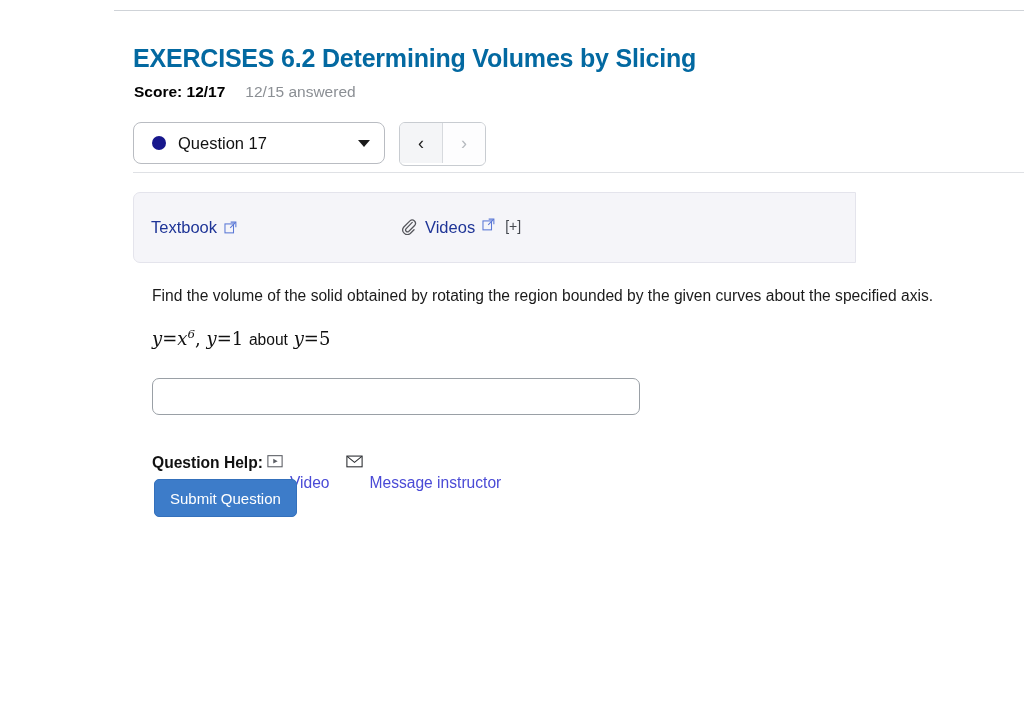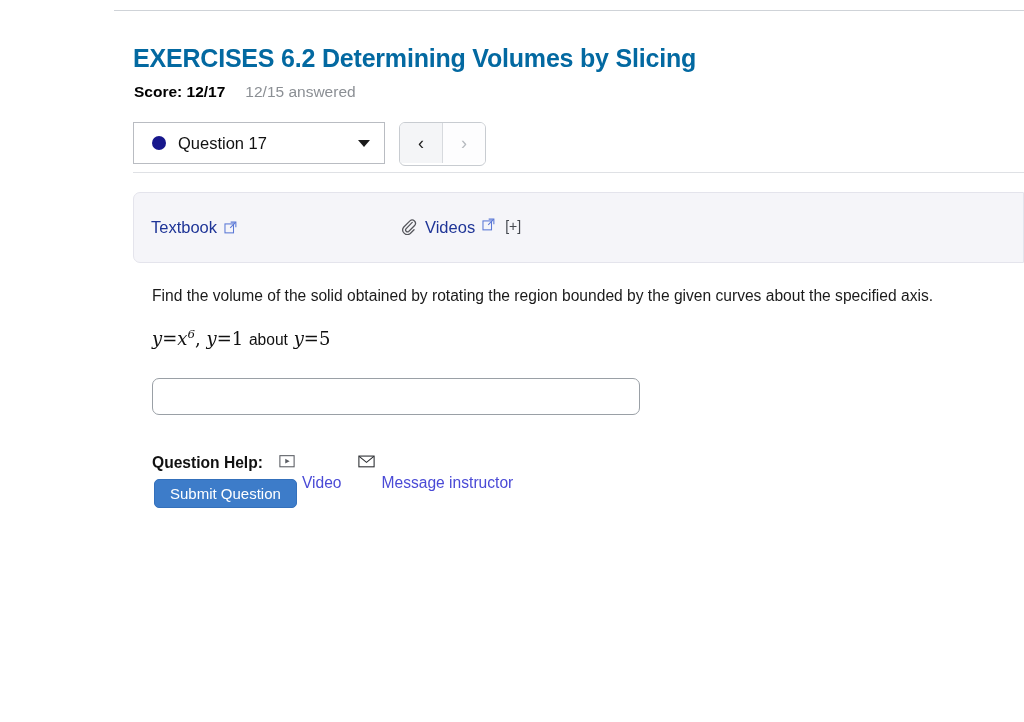--- a/index.html
+++ b/index.html
@@ -66,21 +66,21 @@
   }
   .qselect {
     position: absolute;
     left: 0;
     top: 0;
     width: 252px;
     height: 42px;
     box-sizing: border-box;
     background: #ffffff;
     border: 1px solid #b9bcc2;
-    border-radius: 0;
+    border-radius: 8px;
     display: flex;
     align-items: center;
     padding: 0 10px 0 18px;
   }
   .q-dot {
     width: 14px;
     height: 14px;
     border-radius: 50%;
     background: #17178c;
     flex: 0 0 auto;
@@ -136,21 +136,21 @@
     width: 891px;
     height: 1px;
     background: #dfe1e5;
   }
 
   
   .resourcebar {
     position: absolute;
     left: 0;
     top: 192px;
-    width: 891px;
+    width: 723px;
     height: 71px;
     box-sizing: border-box;
     background: #f5f5f9;
     border: 1px solid #e4e4ec;
     border-top-left-radius: 7px;
     border-bottom-left-radius: 7px;
   }
   .res-textbook {
     position: absolute;
     left: 17px;
@@ -250,39 +250,39 @@
     left: 19px;
     top: 434px;
     display: flex;
     align-items: center;
     white-space: nowrap;
     font-size: 15.6px;
   }
   .help-label {
     font-weight: bold;
     color: #111;
-    margin-right: 16px;
+    margin-right: 4px;
   }
   .help-item {
     display: flex;
     align-items: center;
     margin-right: 16px;
   }
   .help-text {
     color: #4a4ad6;
     margin-left: 7px;
     font-size: 15.6px;
     margin-top: 40px;
   }
 
   .submit-btn {
     position: absolute;
     left: 21px;
     top: 479px;
-    height: 29px;
+    height: 38px;
     padding: 0 15px;
     background: #3d7cc9;
     border: 1px solid #3470bb;
     border-radius: 5px;
     color: #ffffff;
     font-family: "Liberation Sans", sans-serif;
     font-size: 15px;
     cursor: pointer;
   }
 </style>

